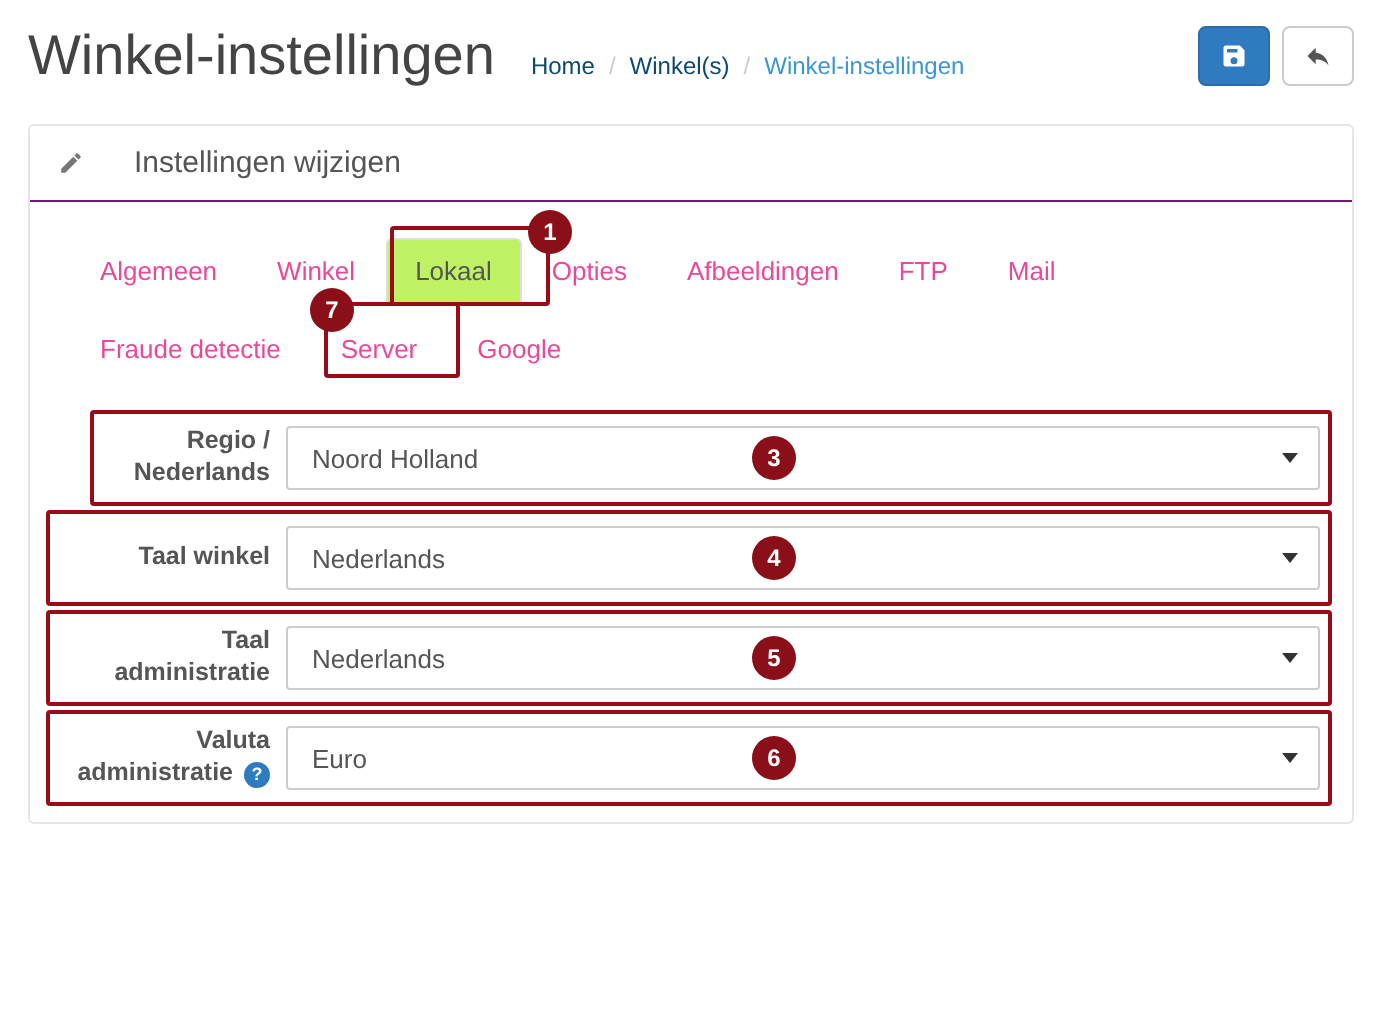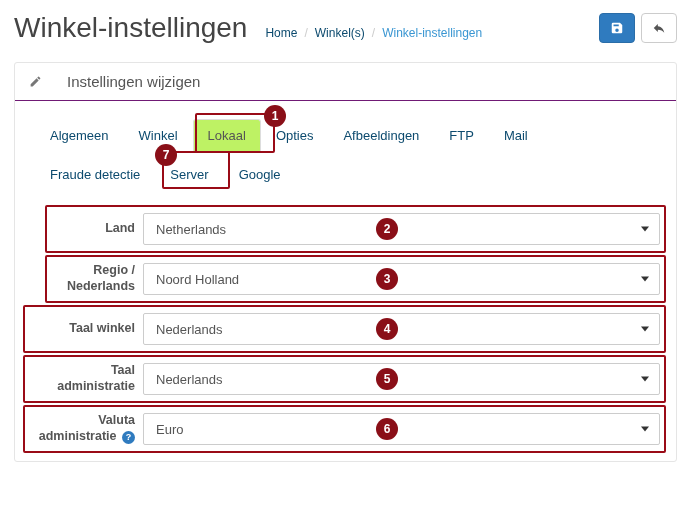--- a/index.html
+++ b/index.html
@@ -74,21 +74,21 @@
   }
   .tabs {
     display: flex;
     flex-wrap: wrap;
     gap: 0;
     row-gap: 6px;
   }
   .tab {
     padding: 8px 14px;
     font-size: 13px;
-    color: #0c4a6e;
+    color: #ec4899;
     cursor: pointer;
     border: 1px solid transparent;
     border-radius: 3px 3px 0 0;
     position: relative;
   }
   .tab.active {
     color: #555;
     font-weight: 400;
     border: 1px solid #ddd;
     border-bottom-color: #fff;
@@ -253,31 +253,20 @@
 
     <div class="tab-lokaal-hl" style="left:180px; top:12px; width:80px; height:40px;"></div>
     <div class="badge" style="left:249px; top:4px;">1</div>
 
     <div class="tab-lokaal-hl" style="left:147px; top:50px; width:68px; height:38px;"></div>
     <div class="badge" style="left:140px; top:43px;">7</div>
   </div>
 
   <div class="form-area">
 
-    <div class="form-row">
-      <div class="row-hl" style="left:14px; top:-8px; right:-6px; height:48px;"></div>
-      <div class="form-label">Land</div>
-      <div class="form-control-wrap">
-        <div class="select">
-          <span>Netherlands</span>
-          <span class="caret"></span>
-        </div>
-        <div class="row-badge" style="left:244px;">2</div>
-      </div>
-    </div>
 
     <div class="form-row">
       <div class="row-hl" style="left:14px; top:-8px; right:-6px; height:48px;"></div>
       <div class="form-label">Regio / Nederlands</div>
       <div class="form-control-wrap">
         <div class="select">
           <span>Noord Holland</span>
           <span class="caret"></span>
         </div>
         <div class="row-badge" style="left:244px;">3</div>

